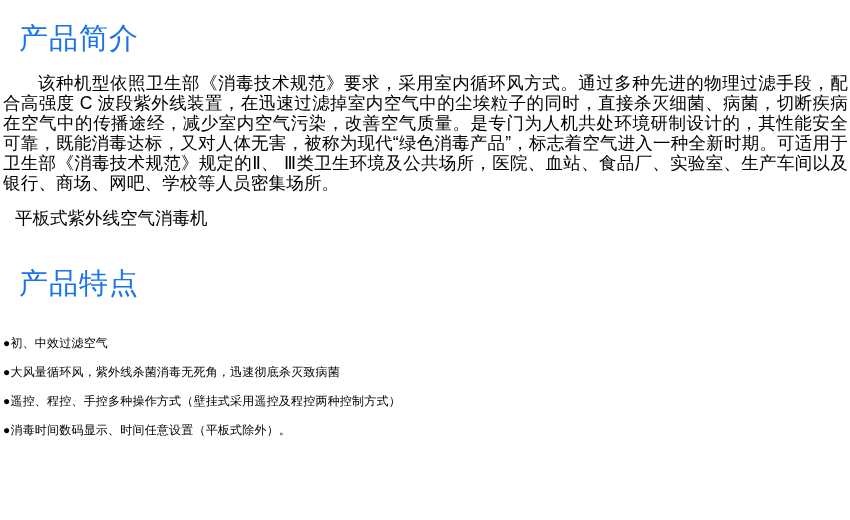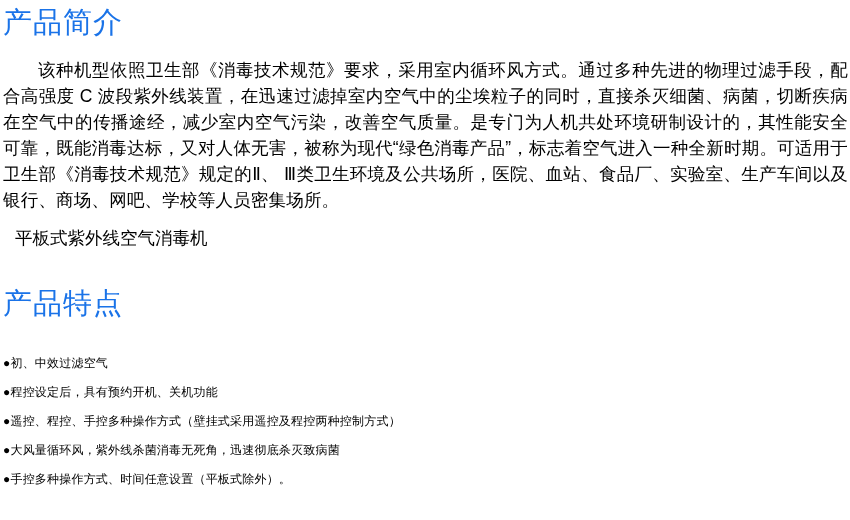--- a/index.html
+++ b/index.html
@@ -15,29 +15,29 @@
       overflow: hidden;
       background: #ffffff;
       padding: 4px 2px 0 3px;
       color: #000000;
     }
     .section-title {
       color: #1a73e8;
       font-size: 29px;
       line-height: 36px;
       font-weight: 500;
-      margin: 0;
+      margin: 16px;
       letter-spacing: 1px;
     }
     .section-title.intro { margin-bottom: 17px; }
     .section-title.features { margin-top: 32px; margin-bottom: 0; }
     .body-par {
       margin: 0;
       font-size: 17.5px;
-      line-height: 26px;
+      line-height: 20px;
       text-align: justify;
       text-indent: 2em;
       color: #000000;
       letter-spacing: 0.2px;
     }
     .product-line {
       margin: 12px;
       font-size: 17.5px;
       line-height: 27.6px;
       color: #000000;
@@ -62,19 +62,18 @@
   <h1 class="section-title intro">产品简介</h1>
 
   <p class="body-par">该种机型依照卫生部《消毒技术规范》要求，采用室内循环风方式。通过多种先进的物理过滤手段，配合高强度 C 波段紫外线装置，在迅速过滤掉室内空气中的尘埃粒子的同时，直接杀灭细菌、病菌，切断疾病在空气中的传播途经，减少室内空气污染，改善空气质量。是专门为人机共处环境研制设计的，其性能安全可靠，既能消毒达标，又对人体无害，被称为现代“绿色消毒产品”，标志着空气进入一种全新时期。可适用于卫生部《消毒技术规范》规定的Ⅱ、 Ⅲ类卫生环境及公共场所，医院、血站、食品厂、实验室、生产车间以及银行、商场、网吧、学校等人员密集场所。</p>
 
   <p class="product-line">平板式紫外线空气消毒机</p>
 
   <h1 class="section-title features">产品特点</h1>
 
   <ul class="feature-list">
     <li>●初、中效过滤空气</li>
-    <li>●程控设定后，具有预约开机、关机功能</li>
+    <li>●大风量循环风，紫外线杀菌消毒无死角，迅速彻底杀灭致病菌</li>
     <li>●遥控、程控、手控多种操作方式（壁挂式采用遥控及程控两种控制方式）</li>
-    <li>●大风量循环风，紫外线杀菌消毒无死角，迅速彻底杀灭致病菌</li>
-    <li>●手控多种操作方式、时间任意设置（平板式除外）。</li>
+    <li>●消毒时间数码显示、时间任意设置（平板式除外）。</li>
   </ul>
 
 </div>
 
 </body></html>

